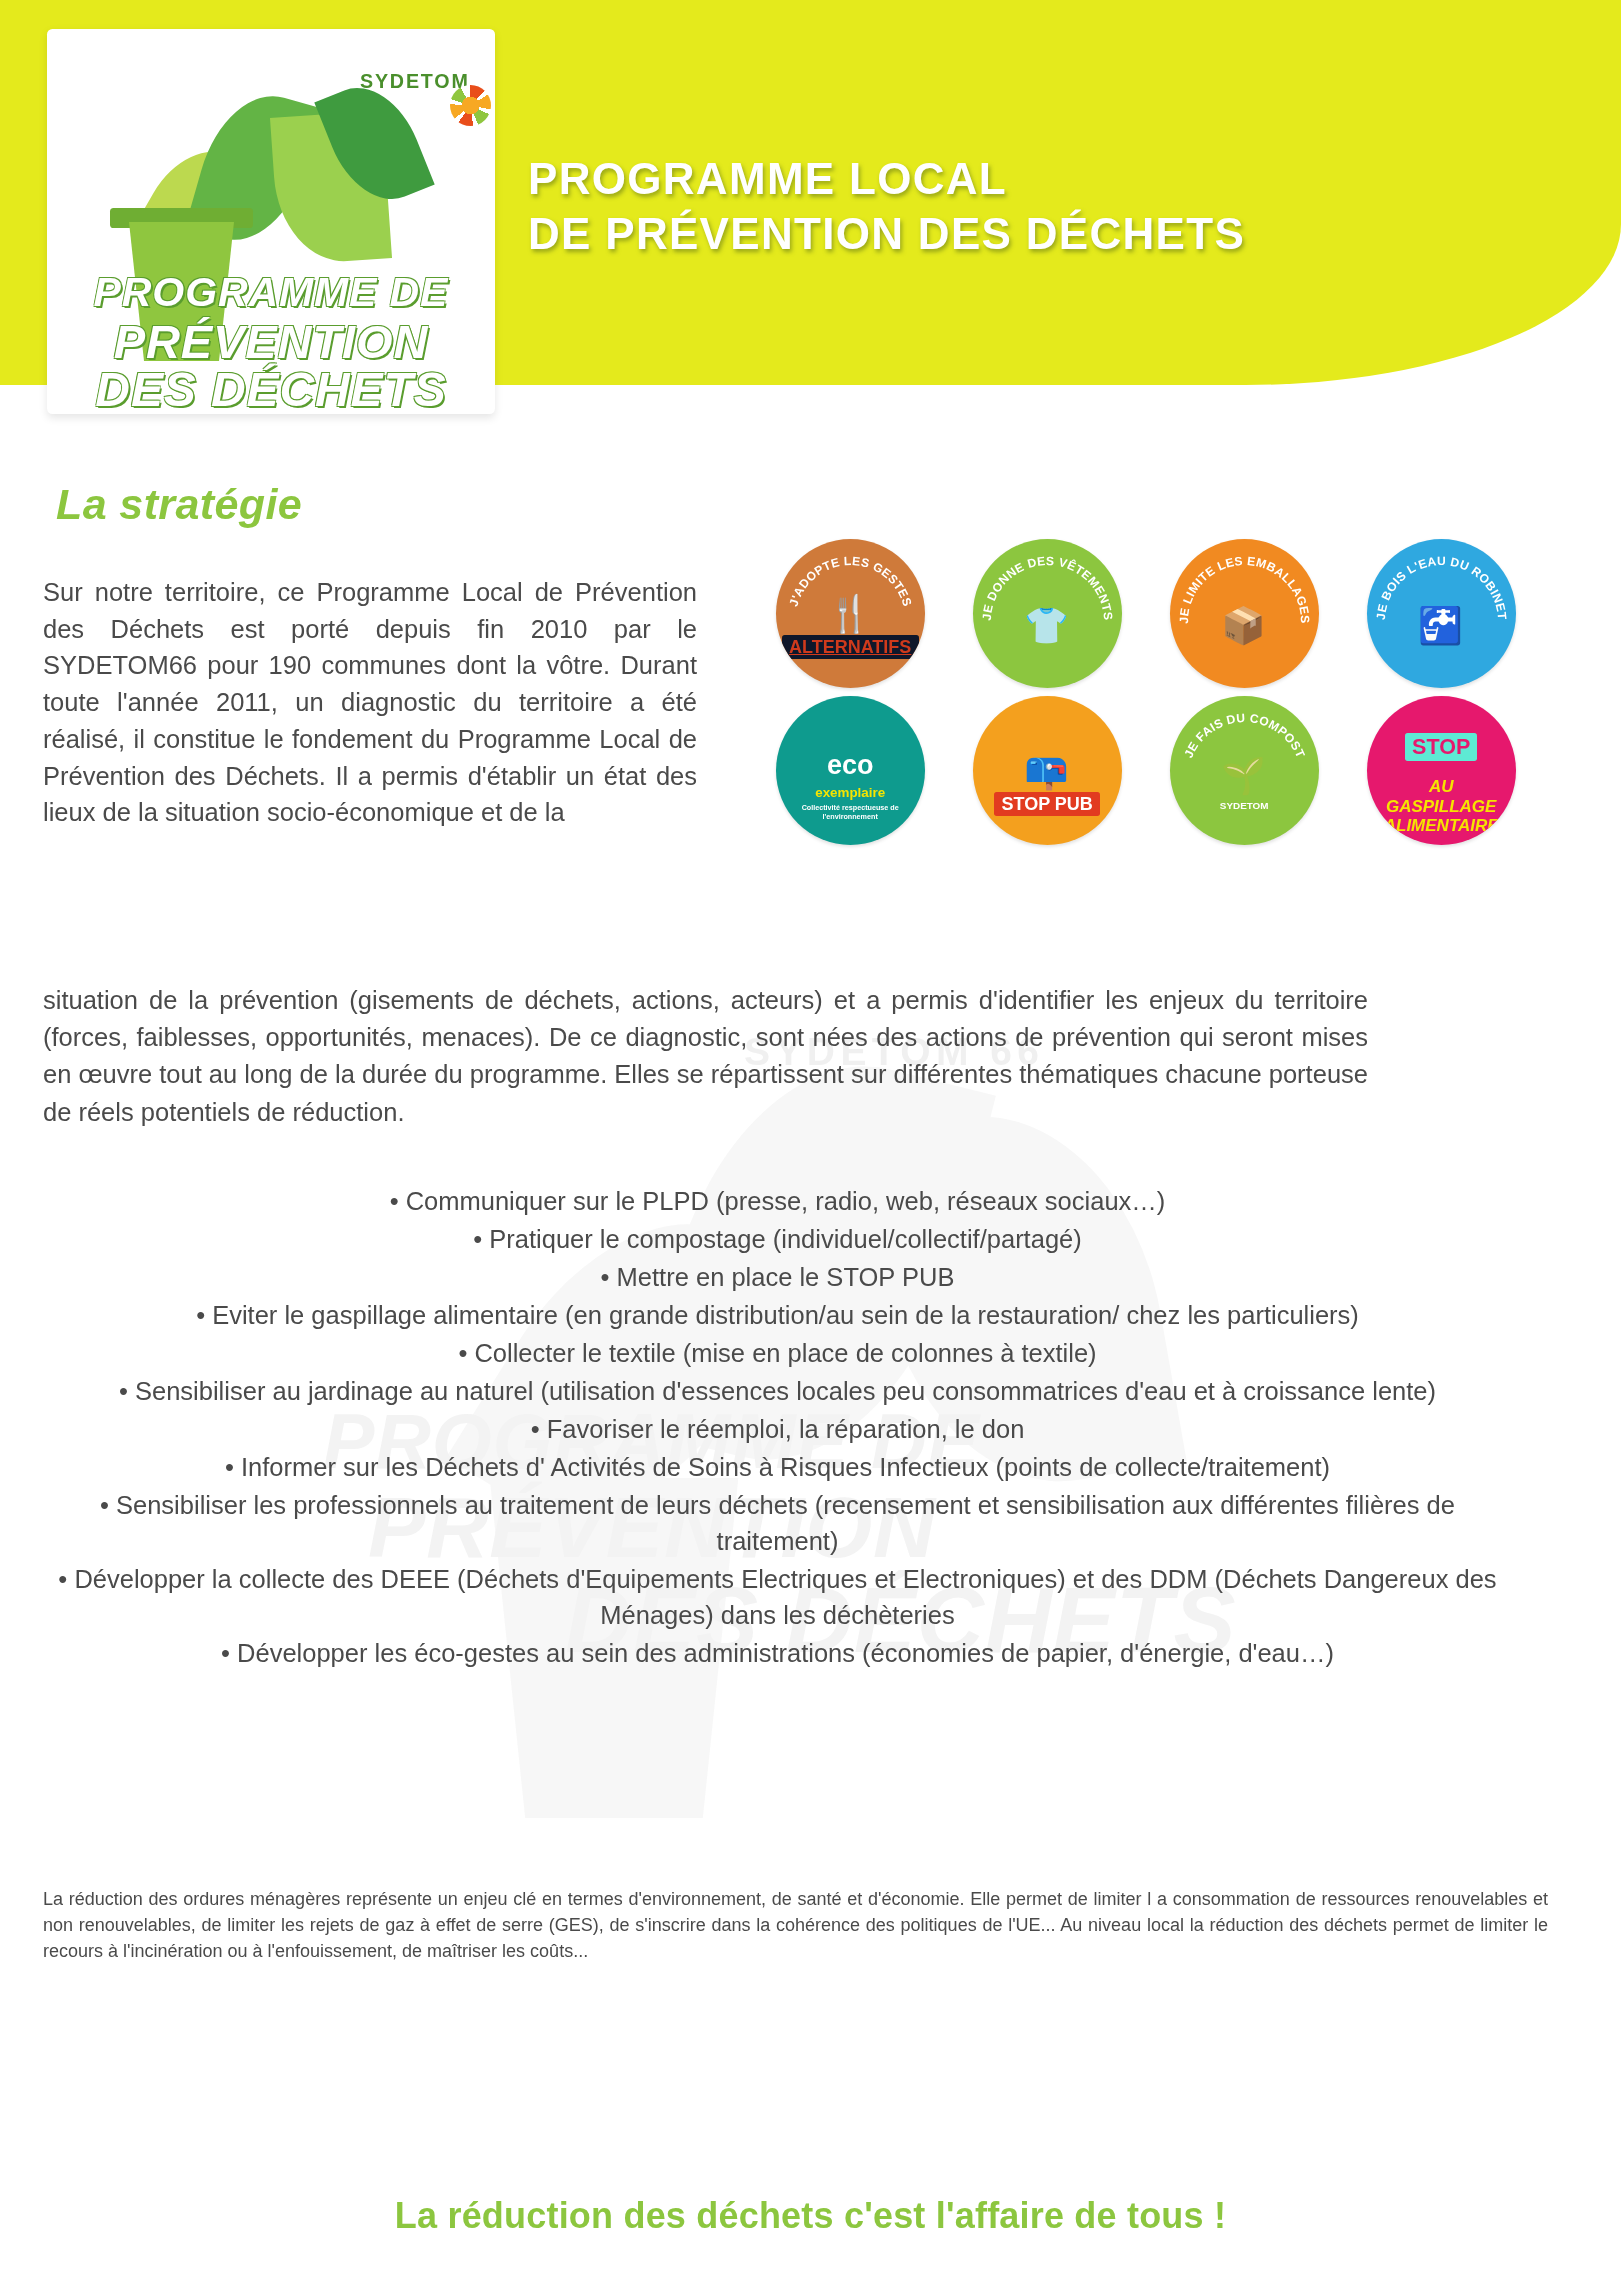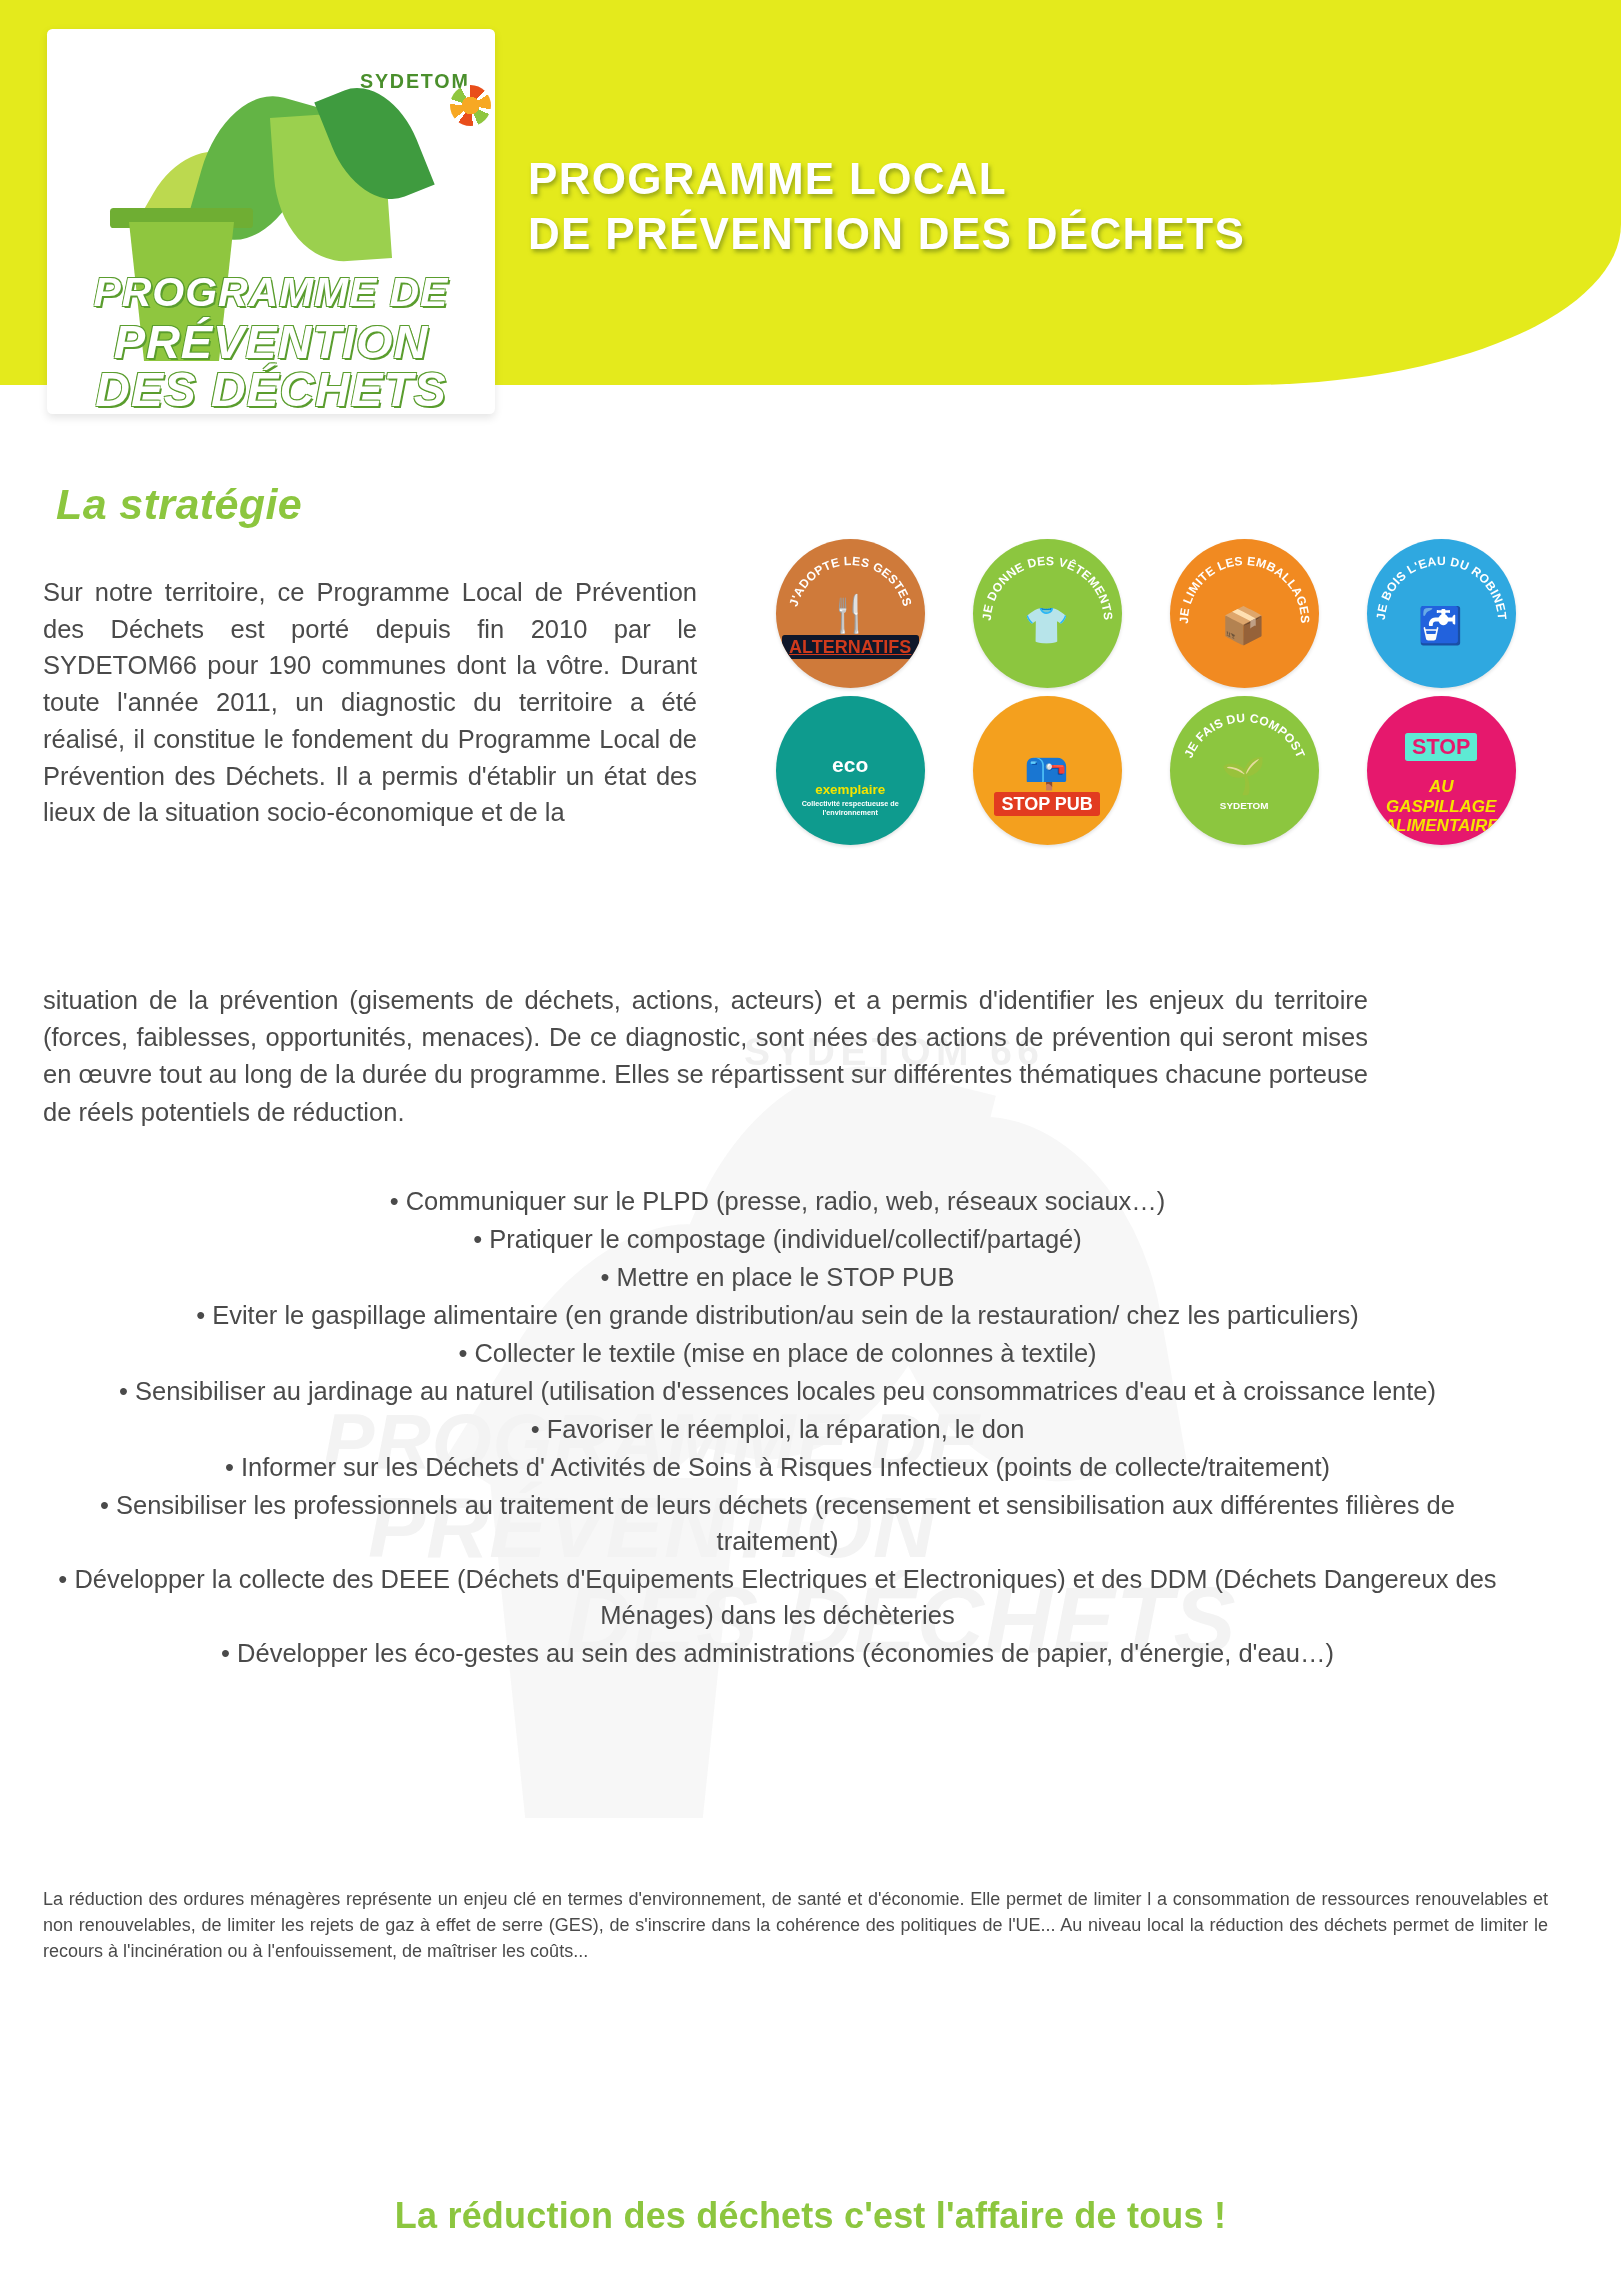--- a/index.html
+++ b/index.html
@@ -467,21 +467,21 @@
         </svg>
         <div class="badge-core">
           <div class="badge-icon-row">🚰</div>
         </div>
       </div>
     </div>
 
     <div class="badge">
       <div class="badge-circle b5">
         <div class="badge-core">
-          <div class="badge-main" style="color:#ffffff;font-size:21px;">eco</div>
+          <div class="badge-main" style="color:#ffffff;font-size:27px;">eco</div>
           <div class="badge-sub" style="color:#f5e400;font-size:13.4px;">exemplaire</div>
           <div class="badge-sub" style="color:#ffffff;font-size:7.2px;width:107px;">Collectivité respectueuse de l'environnement</div>
         </div>
       </div>
     </div>
 
     <div class="badge">
       <div class="badge-circle b6">
         <div class="badge-core">
           <div class="badge-icon-row">📪</div>

